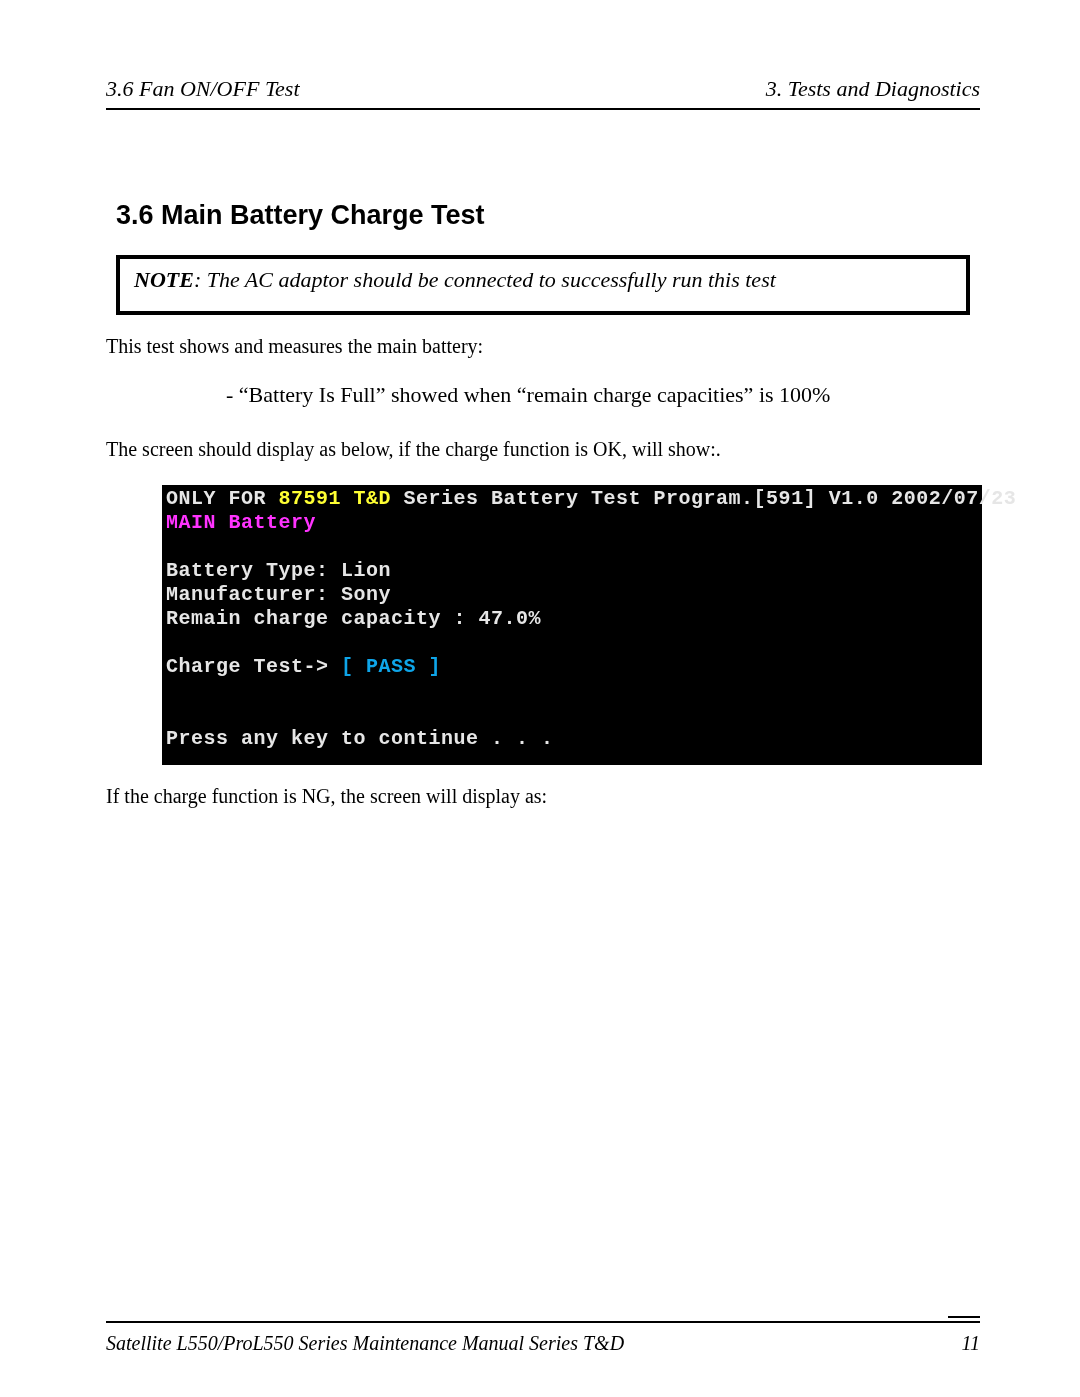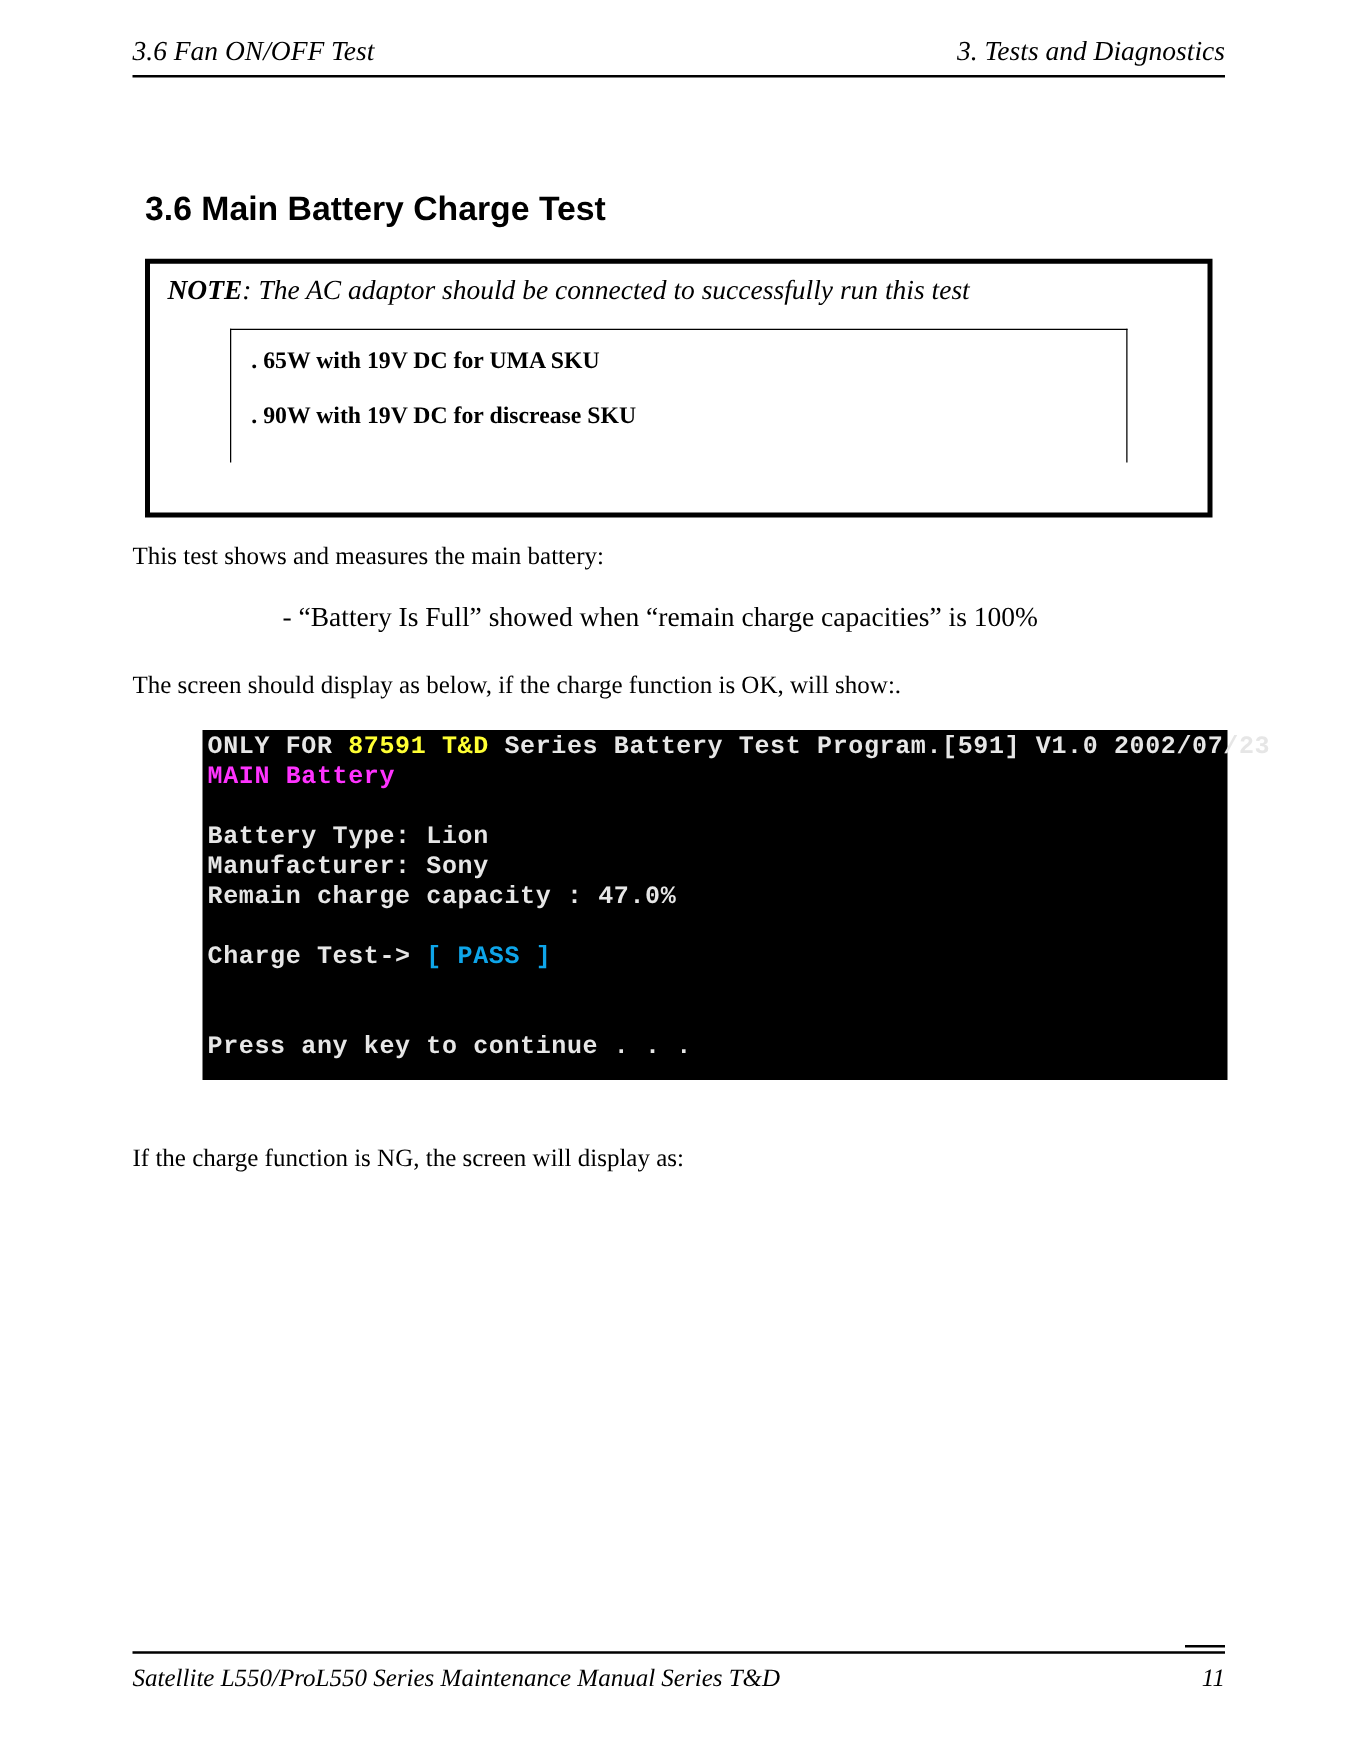--- a/index.html
+++ b/index.html
@@ -7,21 +7,21 @@
     padding: 0;
     background: #fff;
     font-family: "Times New Roman", Times, serif;
     color: #000;
   }
   .page {
     width: 1080px;
     height: 1397px;
     position: relative;
     box-sizing: border-box;
-    padding: 28px 100px 50px 106px;
+    padding: 76px 100px 50px 106px;
   }
   .header-row {
     display: flex;
     justify-content: space-between;
     font-style: italic;
     font-size: 22px;
     margin-bottom: 6px;
   }
   .header-rule {
     border: none;
@@ -82,21 +82,21 @@
     margin: 16px 0 30px 120px;
   }
   .terminal {
     background: #000;
     color: #bfbfbf;
     font-family: "Courier New", Courier, monospace;
     font-size: 20px;
     font-weight: bold;
     line-height: 1.2;
     padding: 2px 4px 14px 4px;
-    margin: 14px 10px 52px 56px;
+    margin: 14px 10px 20px 56px;
     width: 820px;
     box-sizing: border-box;
     letter-spacing: 0.5px;
   }
   .terminal .l { white-space: pre; }
   .t-yellow { color: #ffff33; }
   .t-magenta { color: #ff33ff; }
   .t-green { color: #0ea5e9; }
   .t-white { color: #e6e6e6; }
   .footer-rule {
@@ -136,24 +136,20 @@
     <span>3.  Tests and Diagnostics</span>
   </div>
   <hr class="header-rule">
 
   <h2 class="section-title">3.6 Main Battery Charge Test</h2>
 
   <div class="note-outer">
     <div class="note-top">
       <b>NOTE</b><span>:  The AC adaptor  should be connected to successfully run this test</span>
     </div>
-    <div style="margin:0 64px 40px 64px; border:1px solid #000; border-bottom:none; padding:14px 16px 4px 16px;">
-      <p class="sku-line">.  65W with 19V DC for UMA SKU</p>
-      <p class="sku-line">. 90W with 19V DC for discrease  SKU</p>
-    </div>
   </div>
 
   <p class="body-para">This test shows and measures the main battery:</p>
 
   <p class="subnote">- “Battery Is Full” showed when “remain charge capacities” is 100%</p>
 
   <p class="body-para">The screen should display as below, if the charge function is OK, will show:.</p>
 
   <div class="terminal">
     <div class="l"><span class="t-white">ONLY FOR </span><span class="t-yellow">87591 T&amp;D</span><span class="t-white"> Series Battery Test Program.[591] V1.0 2002/07/23</span></div>

